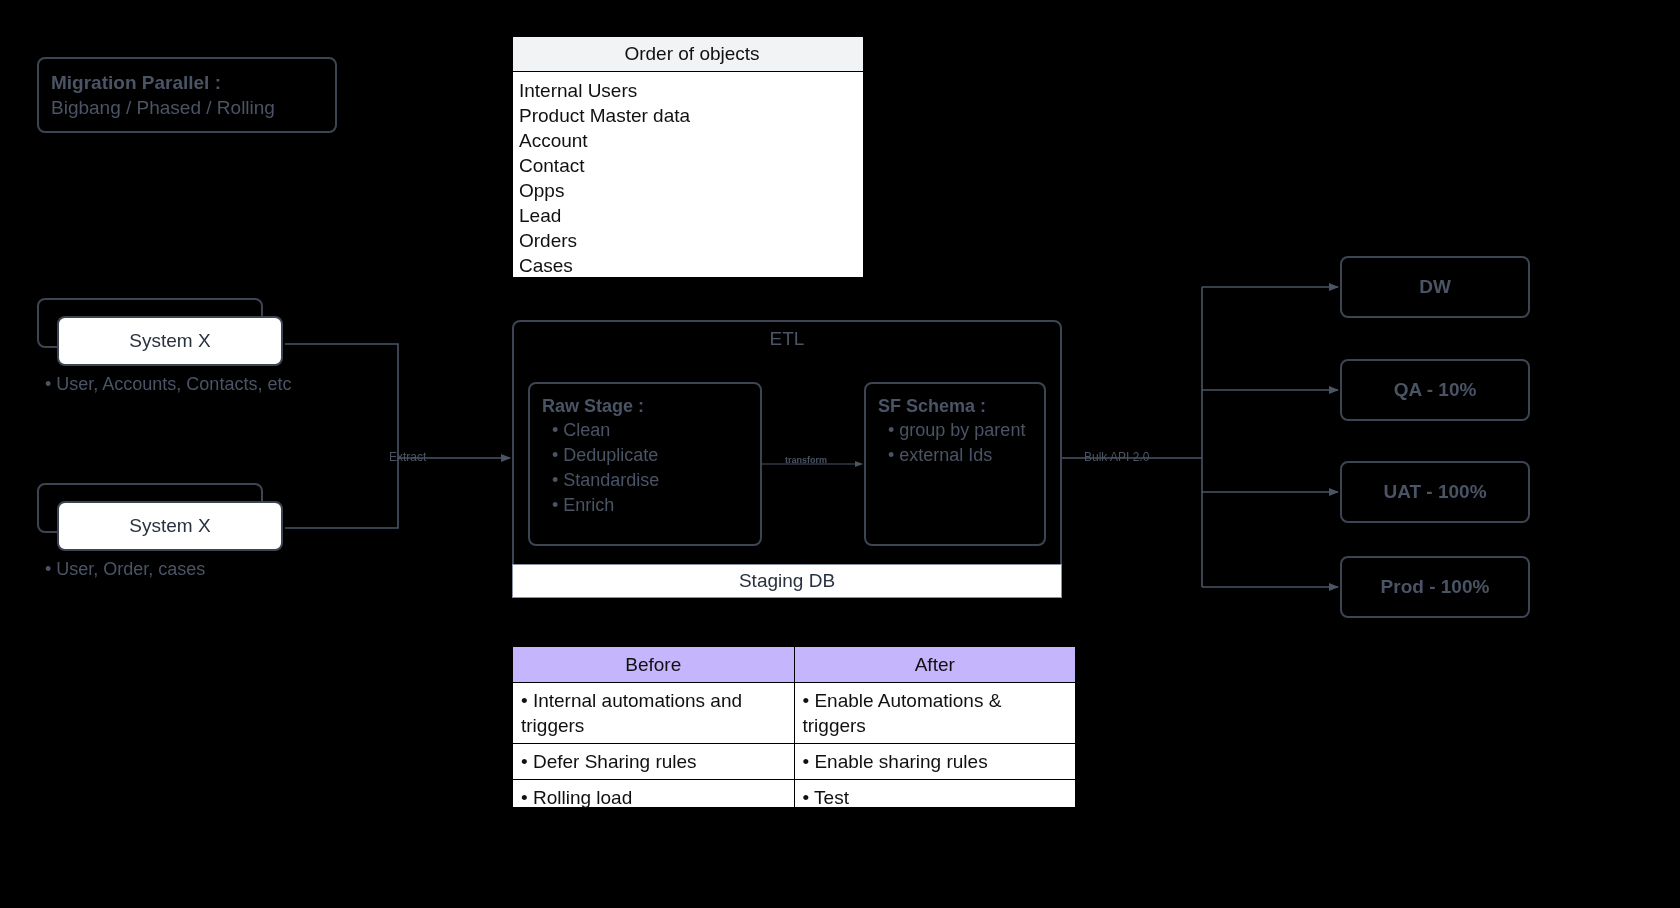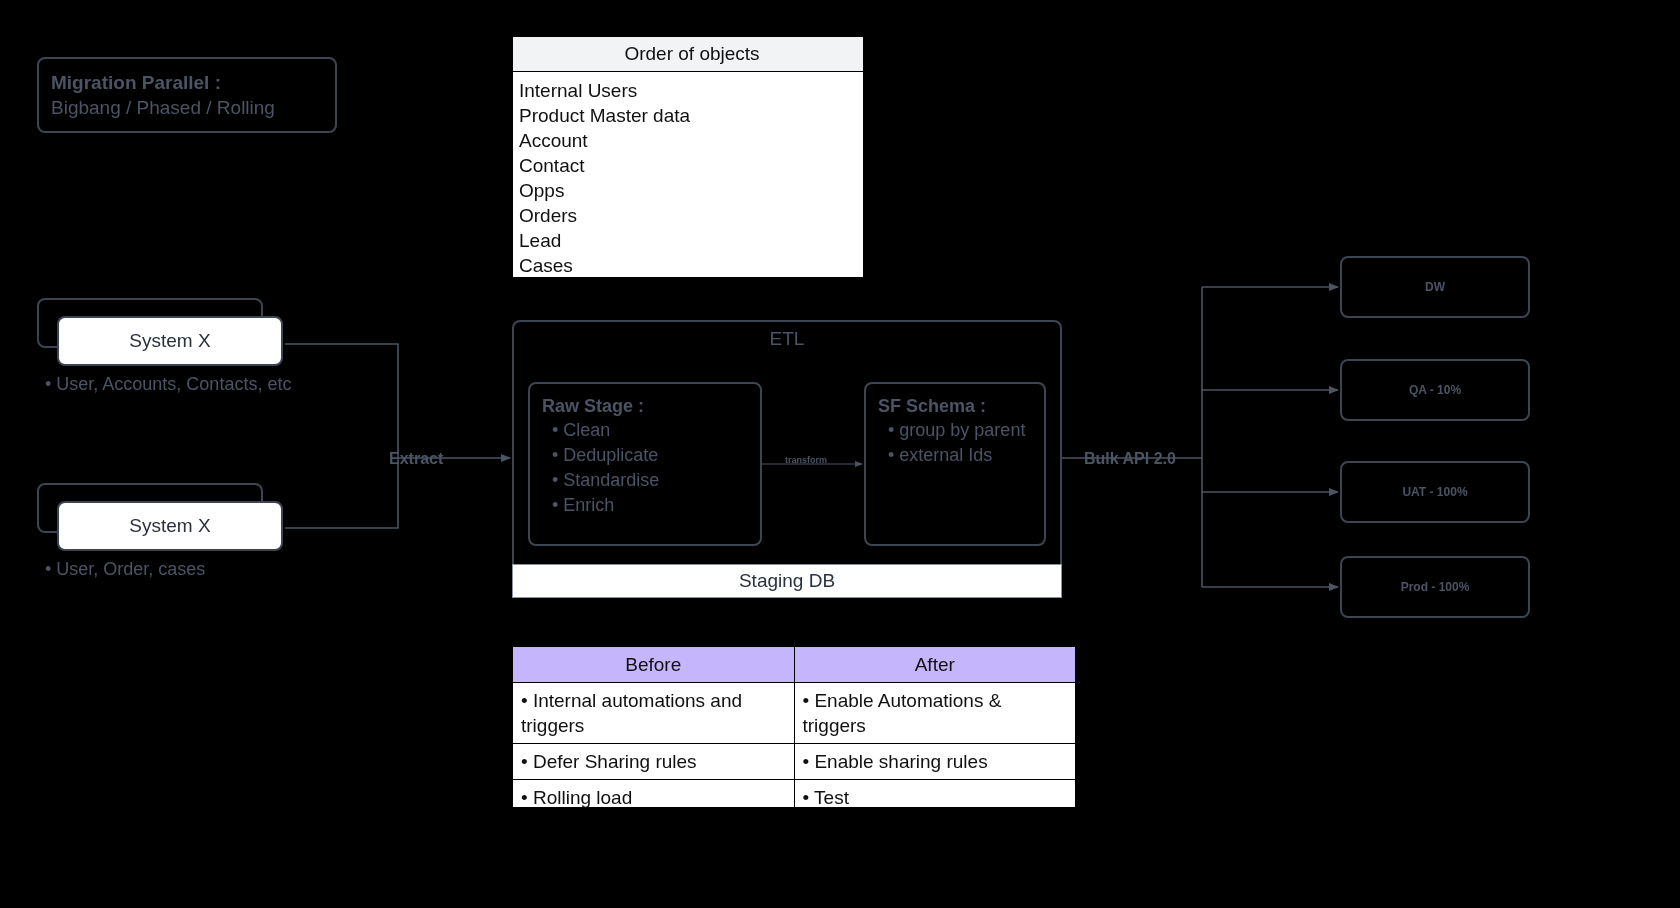--- a/index.html
+++ b/index.html
@@ -44,34 +44,34 @@
   #sf-schema{left:864px;top:382px;width:182px;height:164px;padding:10px 12px 0 12px;}
   .stage-title{font-weight:bold;font-size:18px;line-height:24px;}
   .stage-li{font-size:18px;line-height:25px;padding-left:10px;}
   #staging-db{position:absolute;left:512px;top:564px;width:550px;height:34px;
      background:#fff;border:1px solid #8a93a3;box-sizing:border-box;
      display:flex;align-items:center;justify-content:center;
      font-size:19px;color:#2a3240;}
 
   
   .env-box{width:190px;height:62px;display:flex;align-items:center;justify-content:center;
-     font-size:12px;font-weight:bold;color:#4a5465;}
+     font-size:19px;font-weight:bold;color:#4a5465;}
 
   
   #ba-table{position:absolute;left:511px;top:645px;width:566px;height:163px;
      background:#fff;border:1px solid #000;box-sizing:border-box;
      border-collapse:collapse;}
   #ba-table table{border-collapse:collapse;width:100%;height:100%;}
   #ba-table th{background:#c4b5fd;font-weight:normal;font-size:19px;color:#111;
      height:33px;border:1px solid #000;}
   #ba-table td{font-size:19px;color:#111;border:1px solid #000;
      padding:5px 8px;vertical-align:top;width:50%;line-height:25px;}
 
   
-  .edge-label{position:absolute;font-size:16px;font-weight:bold;color:#4a5465;
+  .edge-label{position:absolute;font-size:12px;font-weight:normal;color:#4a5465;
      white-space:nowrap;}
   .edge-label.small{font-size:9px;font-weight:bold;}
 
   svg.lines{position:absolute;left:0;top:0;width:1680px;height:908px;
      pointer-events:none;overflow:visible;}
 </style>
 </head>
 <body>
 
 <div class="canvas">
@@ -115,22 +115,22 @@
   </div>
 
   <div id="order-of-objects">
     <div class="ooh">Order of objects</div>
     <div class="ool">
       <div>Internal Users</div>
       <div>Product Master data</div>
       <div>Account</div>
       <div>Contact</div>
       <div>Opps</div>
+      <div>Lead</div>
       <div>Orders</div>
-      <div>Lead</div>
       <div>Cases</div>
     </div>
   </div>
 
   <div class="sysx-wrap" style="left:37px;top:298px;">
     <div class="sysx-back"></div>
     <div class="sysx-front">System X</div>
   </div>
   <div class="sysx-note" style="left:45px;top:374px;">• User, Accounts, Contacts, etc</div>
 

